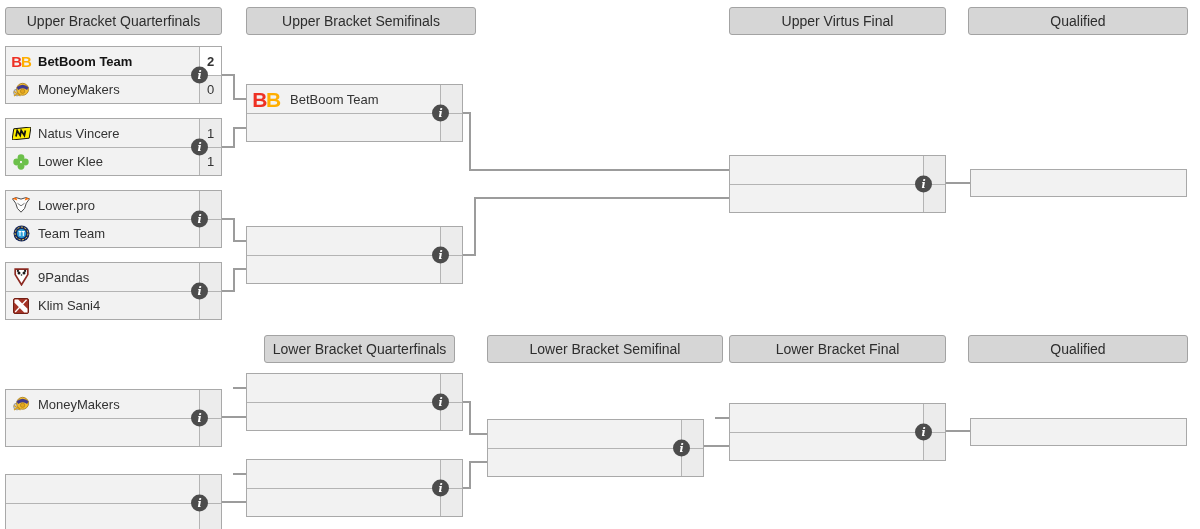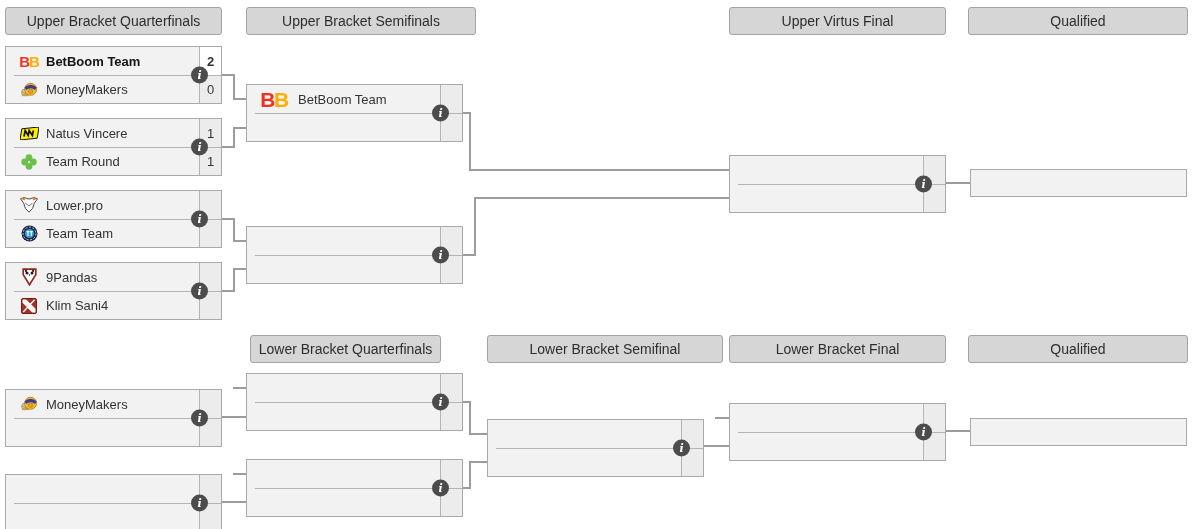--- a/index.html
+++ b/index.html
@@ -10,21 +10,21 @@
     background:#ffffff; overflow:hidden;
   }
   .round-header {
     position:absolute; height:28px;
     background:#d6d6d6; border:1px solid #a3a3a3; border-radius:3px;
     display:flex; align-items:center; justify-content:center;
     font-size:14px; color:#2d2d2d; white-space:nowrap;
   }
   .match {
     position:absolute; width:217px;
-    background:#f2f2f2; border:1px solid #a9a9a9;padding-left:8px;
+    background:#f2f2f2; border:1px solid #a9a9a9;
   }
   .trow { height:28px; display:flex; align-items:center; position:relative; }
   .trow + .trow { border-top:1px solid #b4b4b4; }
   .logo-box {
     width:20px; height:20px; margin-left:5px; flex:none;
     display:flex; align-items:center; justify-content:center;
   }
   .logo-box.big { width:34px; height:24px; margin-left:2px; }
   .tname {
     font-size:13px; color:#333; margin-left:7px;
@@ -61,21 +61,21 @@
 </head>
 <body>
 
 <div class="bracket">
 
   <div class="round-header" style="left:5px;top:7px;width:217px">Upper Bracket Quarterfinals</div>
   <div class="round-header" style="left:246px;top:7px;width:230px">Upper Bracket Semifinals</div>
   <div class="round-header" style="left:729px;top:7px;width:217px">Upper Virtus Final</div>
   <div class="round-header" style="left:968px;top:7px;width:220px">Qualified</div>
 
-  <div class="round-header" style="left:250px;top:335px;width:191px">Lower Bracket Quarterfinals</div>
+  <div class="round-header" style="left:264px;top:335px;width:191px">Lower Bracket Quarterfinals</div>
   <div class="round-header" style="left:487px;top:335px;width:236px">Lower Bracket Semifinal</div>
   <div class="round-header" style="left:729px;top:335px;width:217px">Lower Bracket Final</div>
   <div class="round-header" style="left:968px;top:335px;width:220px">Qualified</div>
 
   <div class="conn" style="left:222px;top:74px;width:13px;height:2px"></div>
   <div class="conn" style="left:233px;top:74px;width:2px;height:26px"></div>
   <div class="conn" style="left:233px;top:98px;width:13px;height:2px"></div>
   <div class="conn" style="left:222px;top:146px;width:13px;height:2px"></div>
   <div class="conn" style="left:233px;top:127px;width:2px;height:21px"></div>
   <div class="conn" style="left:233px;top:127px;width:13px;height:2px"></div>
@@ -143,21 +143,21 @@
     </div>
     <div class="trow">
       <span class="logo-box">
         <svg width="16" height="16" viewBox="0 0 16 16">
             <circle cx="8" cy="3.7" r="3.4" fill="#6cc04a"></circle>
             <circle cx="3.7" cy="8" r="3.4" fill="#6cc04a"></circle>
             <circle cx="12.3" cy="8" r="3.4" fill="#6cc04a"></circle>
             <circle cx="8" cy="12.3" r="3.4" fill="#6cc04a"></circle>
           </svg>
       </span>
-      <span class="tname">Team Round</span>
+      <span class="tname">Lower Klee</span>
       <span class="score-cell">1</span>
     </div>
     <div class="info-btn">i</div>
   </div>
 
   <div class="match" style="left:5px;top:190px">
     <div class="trow">
       <span class="logo-box">
         <svg width="18" height="16" viewBox="0 0 18 16">
             <polygon points="0.5,1.8 4.2,0.6 9,2.1 13.8,0.6 17.5,1.8 14.3,6.2 12.6,11.4 9,15.2 5.4,11.4 3.7,6.2" fill="#fdfdfd" stroke="#4a4a4a" stroke-width="1"></polygon>

